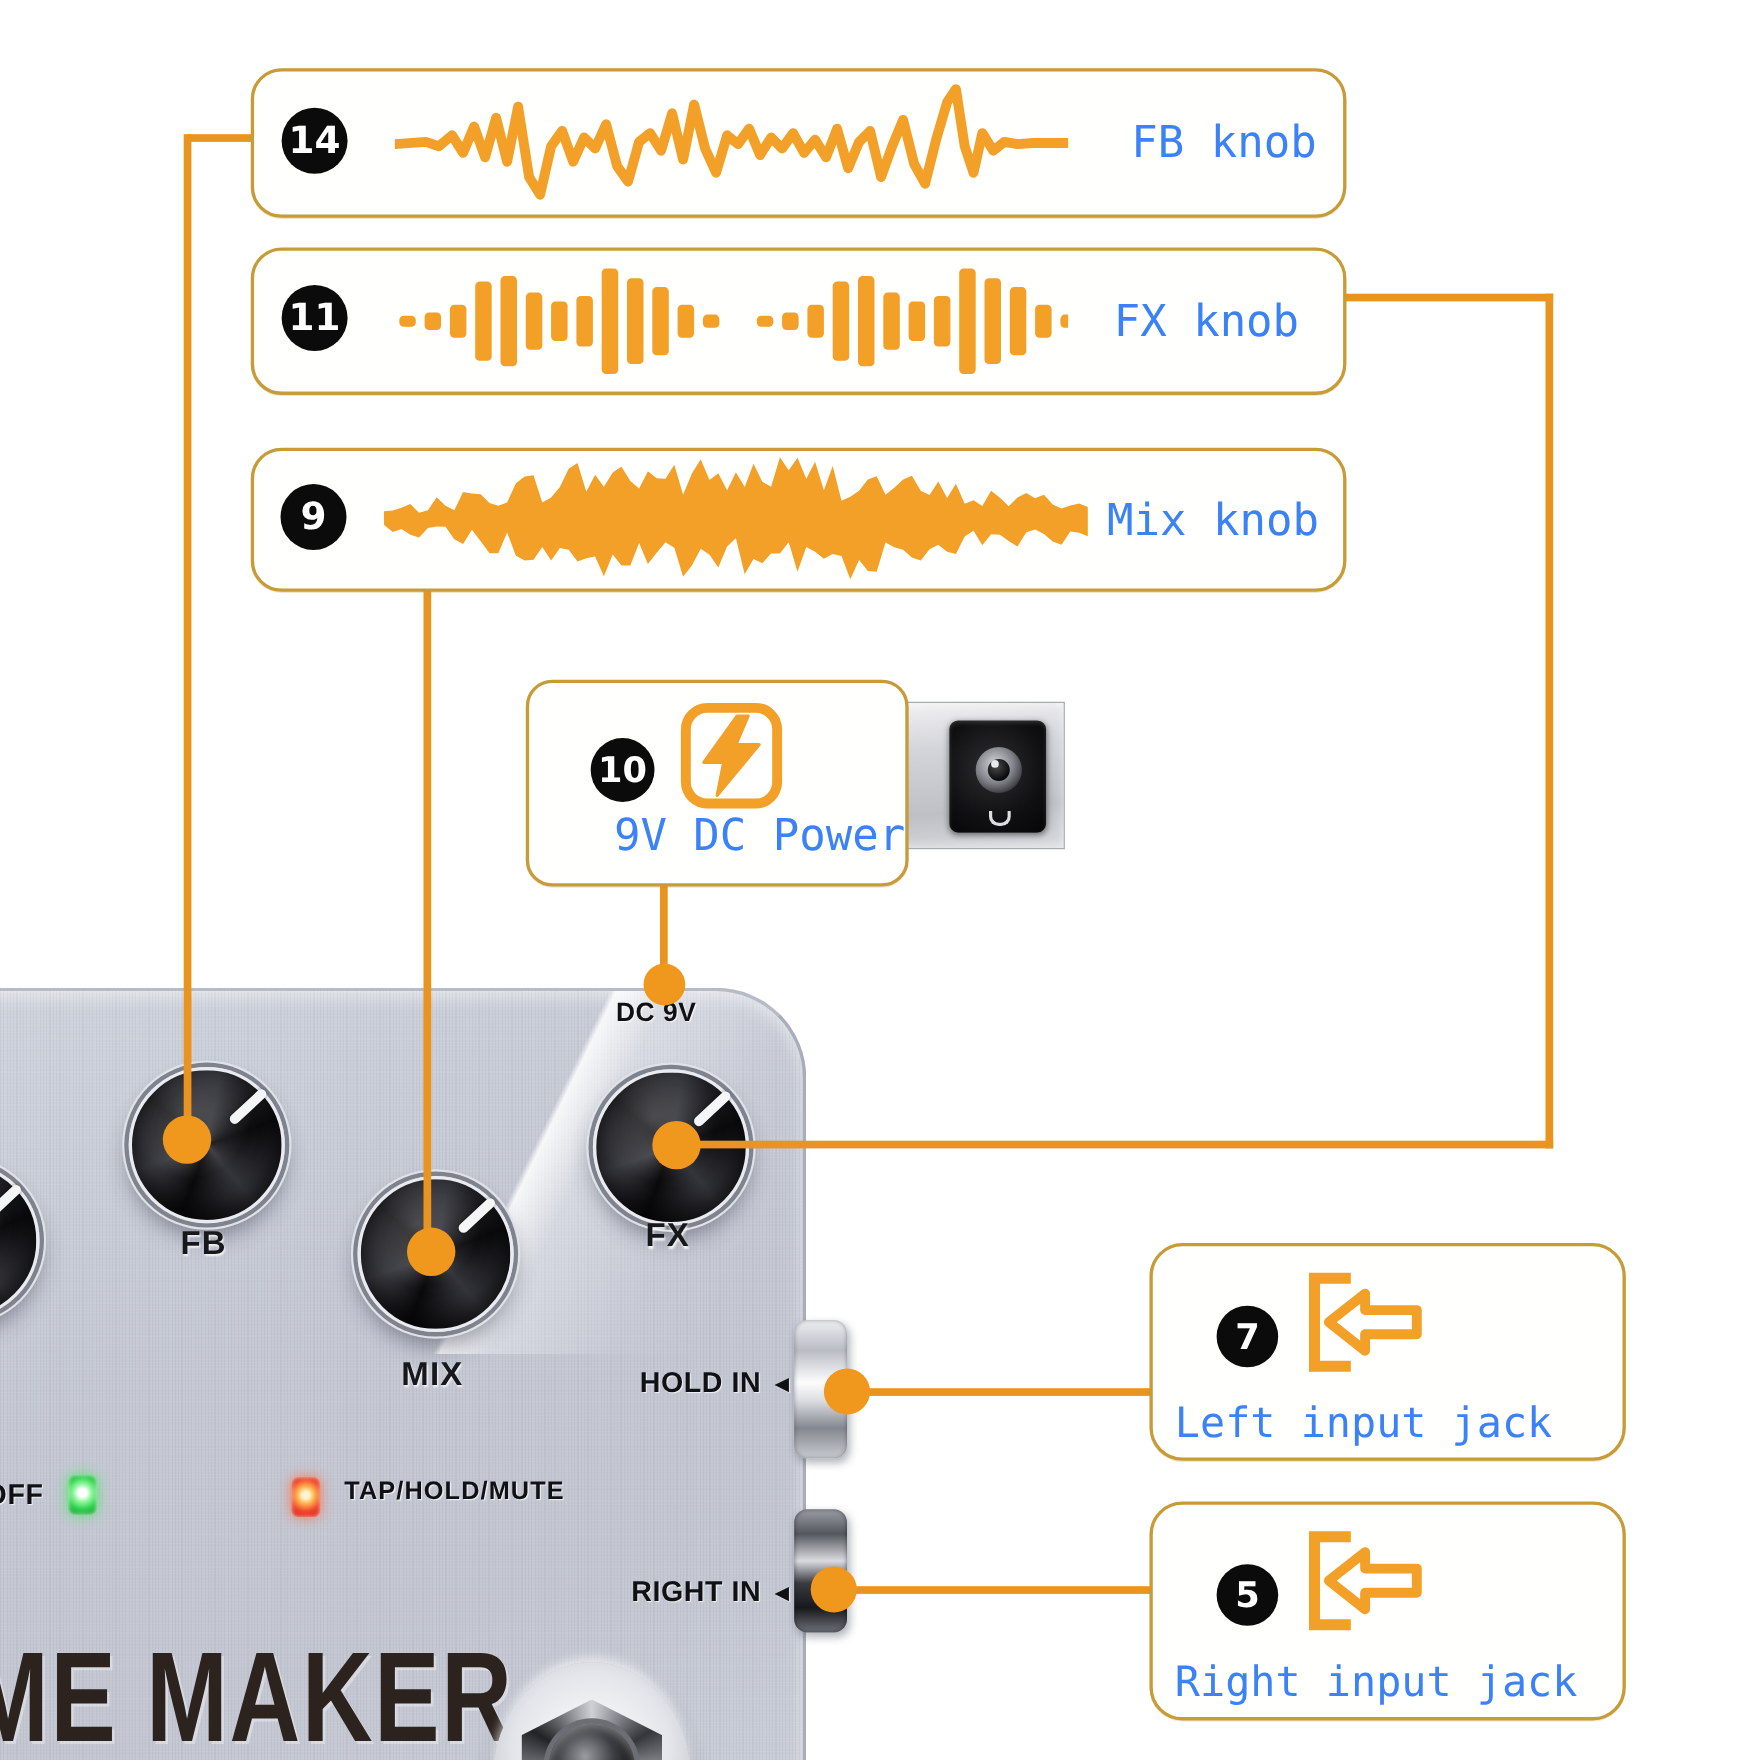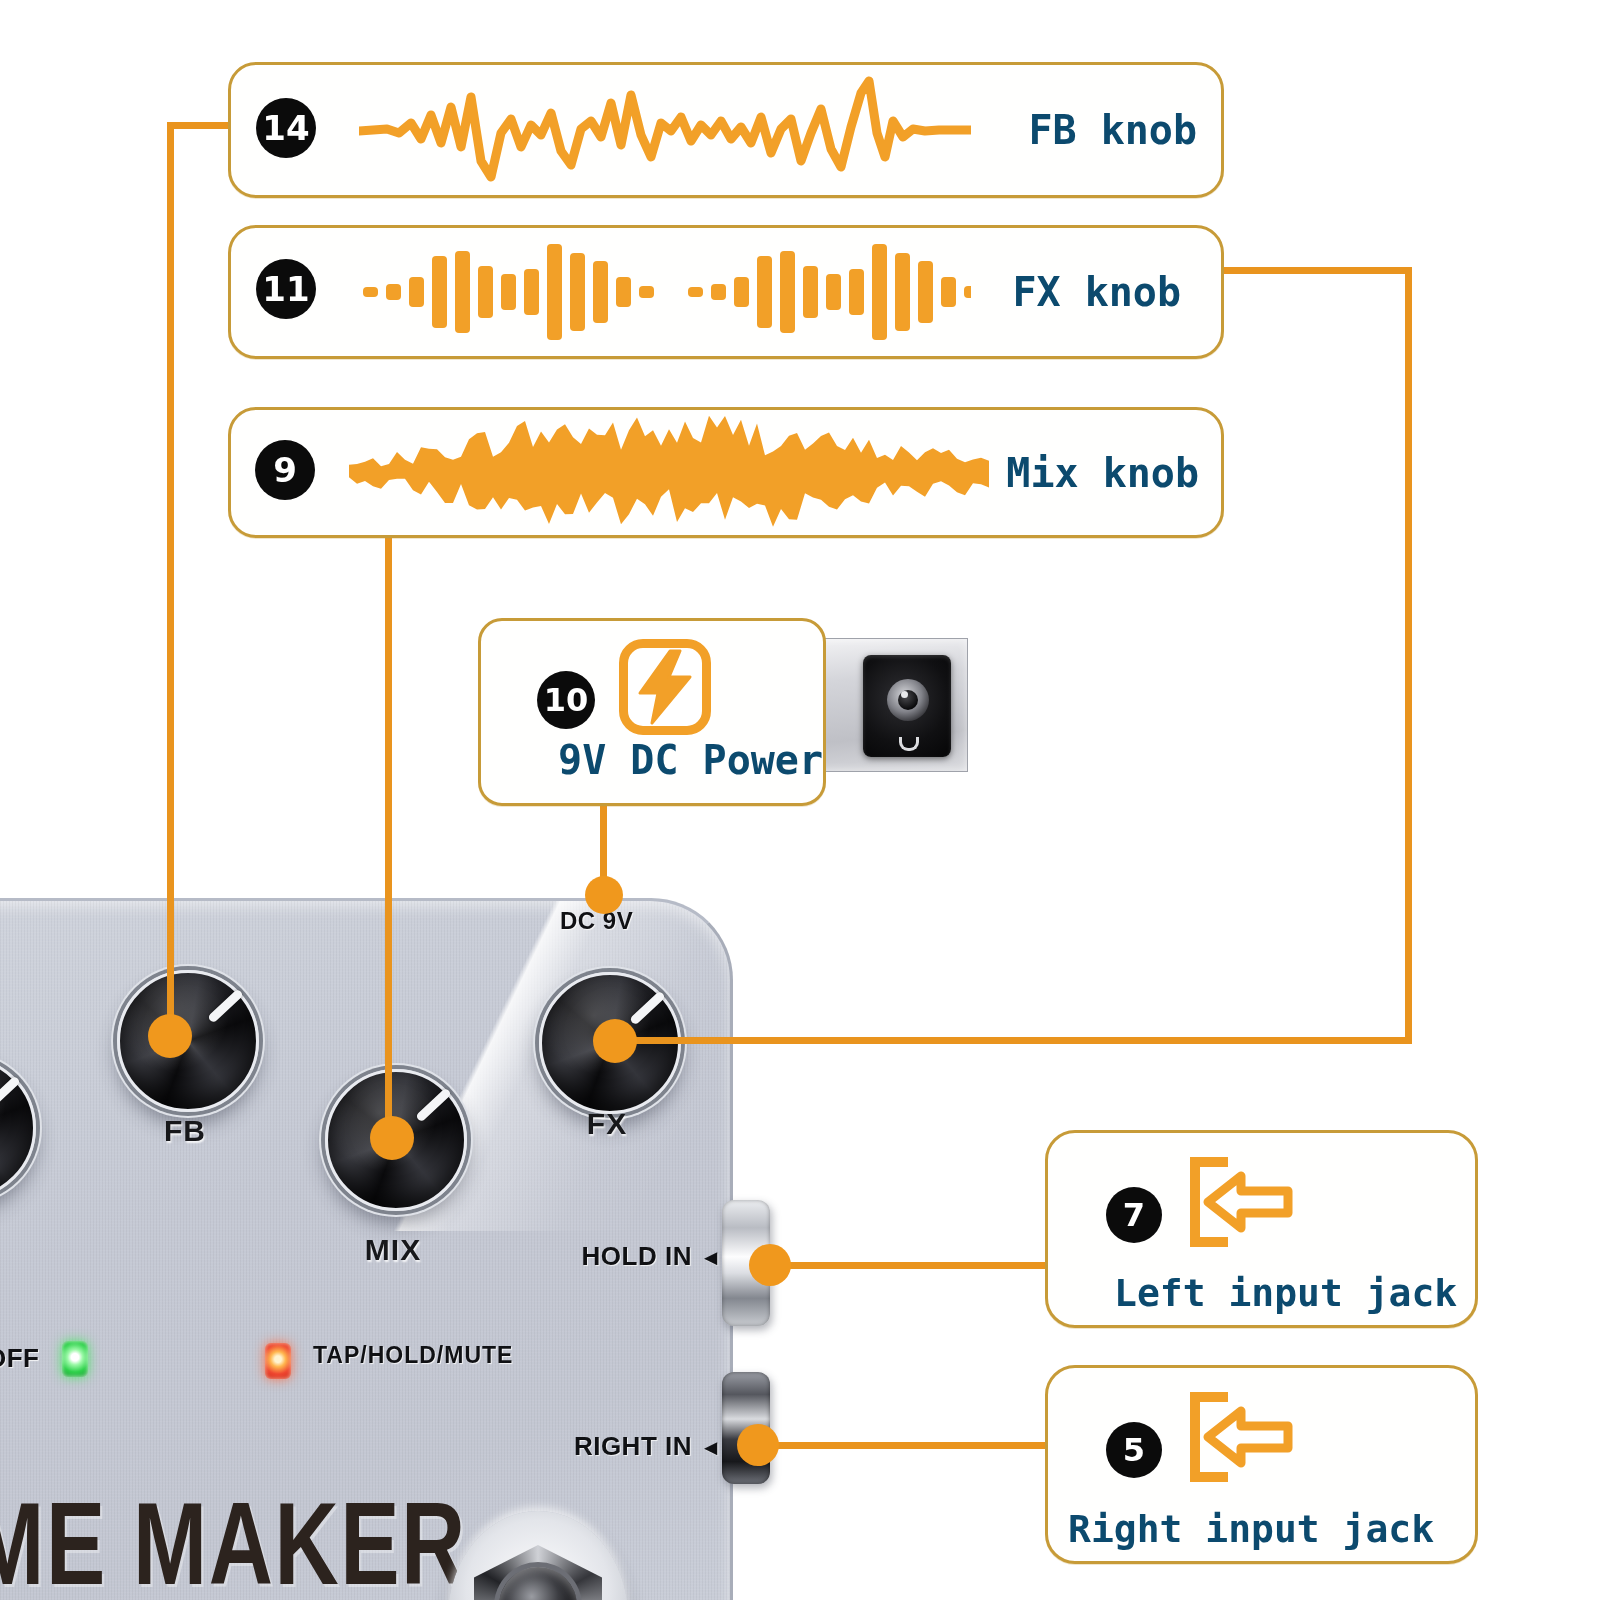--- a/index.html
+++ b/index.html
@@ -67,22 +67,22 @@
         border-top:none;border-radius:0 0 9px 9px;}
   
   .cline{position:absolute;background:#E9941E;z-index:4;}
   .dot{position:absolute;border-radius:50%;background:#F0981D;z-index:5;}
   
   .callout{position:absolute;background:#fffffe;border:3px solid #C79B38;border-radius:28px;z-index:6;
         box-shadow:0 1px 0 rgba(199,155,56,.25);}
   .badge{position:absolute;background:#0b0b0b;color:#fff;border-radius:50%;
         display:flex;align-items:center;justify-content:center;
         font-family:"DejaVu Sans",sans-serif;font-weight:bold;}
-  .orange-label{position:absolute;font-family:"DejaVu Sans Mono",monospace;font-weight:bold;
-        color:#0c4a6e;white-space:nowrap;}
+  .orange-label{position:absolute;font-family:"DejaVu Sans Mono",monospace;font-weight:normal;
+        color:#3b82f6;white-space:nowrap;}
   .wave-svg{position:absolute;}
   .bolt-box{position:absolute;border:9px solid #F2A028;border-radius:24px;background:#fff;}
   .v-center{top:50%;transform:translateY(-50%);}
 </style>
 </head>
 <body>
 
 <div id="stage">
 
   <div class="pedal">
@@ -213,21 +213,21 @@
     </div>
     <div class="orange-label" style="left:0;right:0;top:116px;text-align:right;font-size:40px;">9V DC Power</div>
   </div>
 
   <div class="callout" style="left:1045px;top:1130px;width:427px;height:192px;border-radius:30px;">
     <div class="badge" style="left:58px;top:54px;width:56px;height:56px;font-size:32px;">7</div>
     <svg class="wave-svg" style="left:136px;top:22px;" width="118" height="94" viewBox="0 0 118 94">
         <path d="M44 7 H11 V87 H44" fill="none" stroke="#F2A028" stroke-width="10" stroke-linecap="butt"></path>
         <path d="M57 21 V36 H104 V58 H57 V73 L24 47 Z" fill="#fff" stroke="#F2A028" stroke-width="9" stroke-linejoin="round"></path>
       </svg>
-    <div class="orange-label" style="left:20px;top:138px;font-size:38px;margin-left:46px;">Left input jack</div>
+    <div class="orange-label" style="left:20px;top:138px;font-size:38px;">Left input jack</div>
   </div>
 
   <div class="callout" style="left:1045px;top:1365px;width:427px;height:193px;border-radius:30px;">
     <div class="badge" style="left:58px;top:54px;width:56px;height:56px;font-size:32px;">5</div>
     <svg class="wave-svg" style="left:136px;top:22px;" width="118" height="94" viewBox="0 0 118 94">
         <path d="M44 7 H11 V87 H44" fill="none" stroke="#F2A028" stroke-width="10" stroke-linecap="butt"></path>
         <path d="M57 21 V36 H104 V58 H57 V73 L24 47 Z" fill="#fff" stroke="#F2A028" stroke-width="9" stroke-linejoin="round"></path>
       </svg>
     <div class="orange-label" style="left:20px;top:139px;font-size:38px;">Right input jack</div>
   </div>

